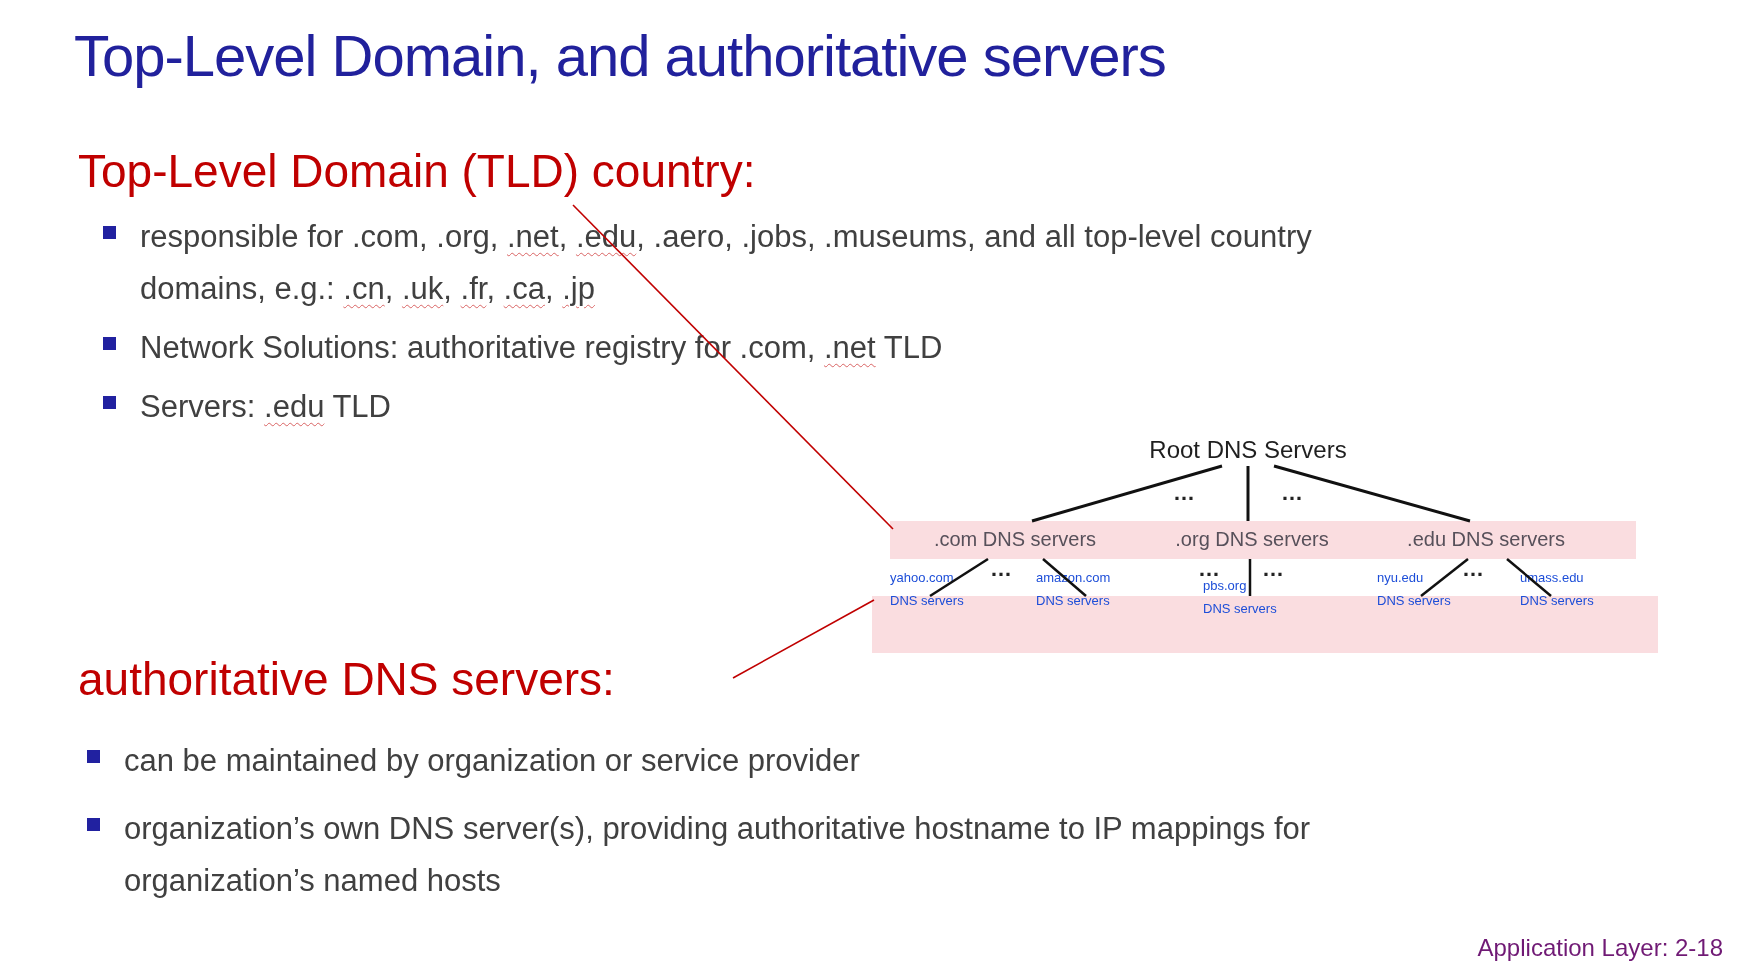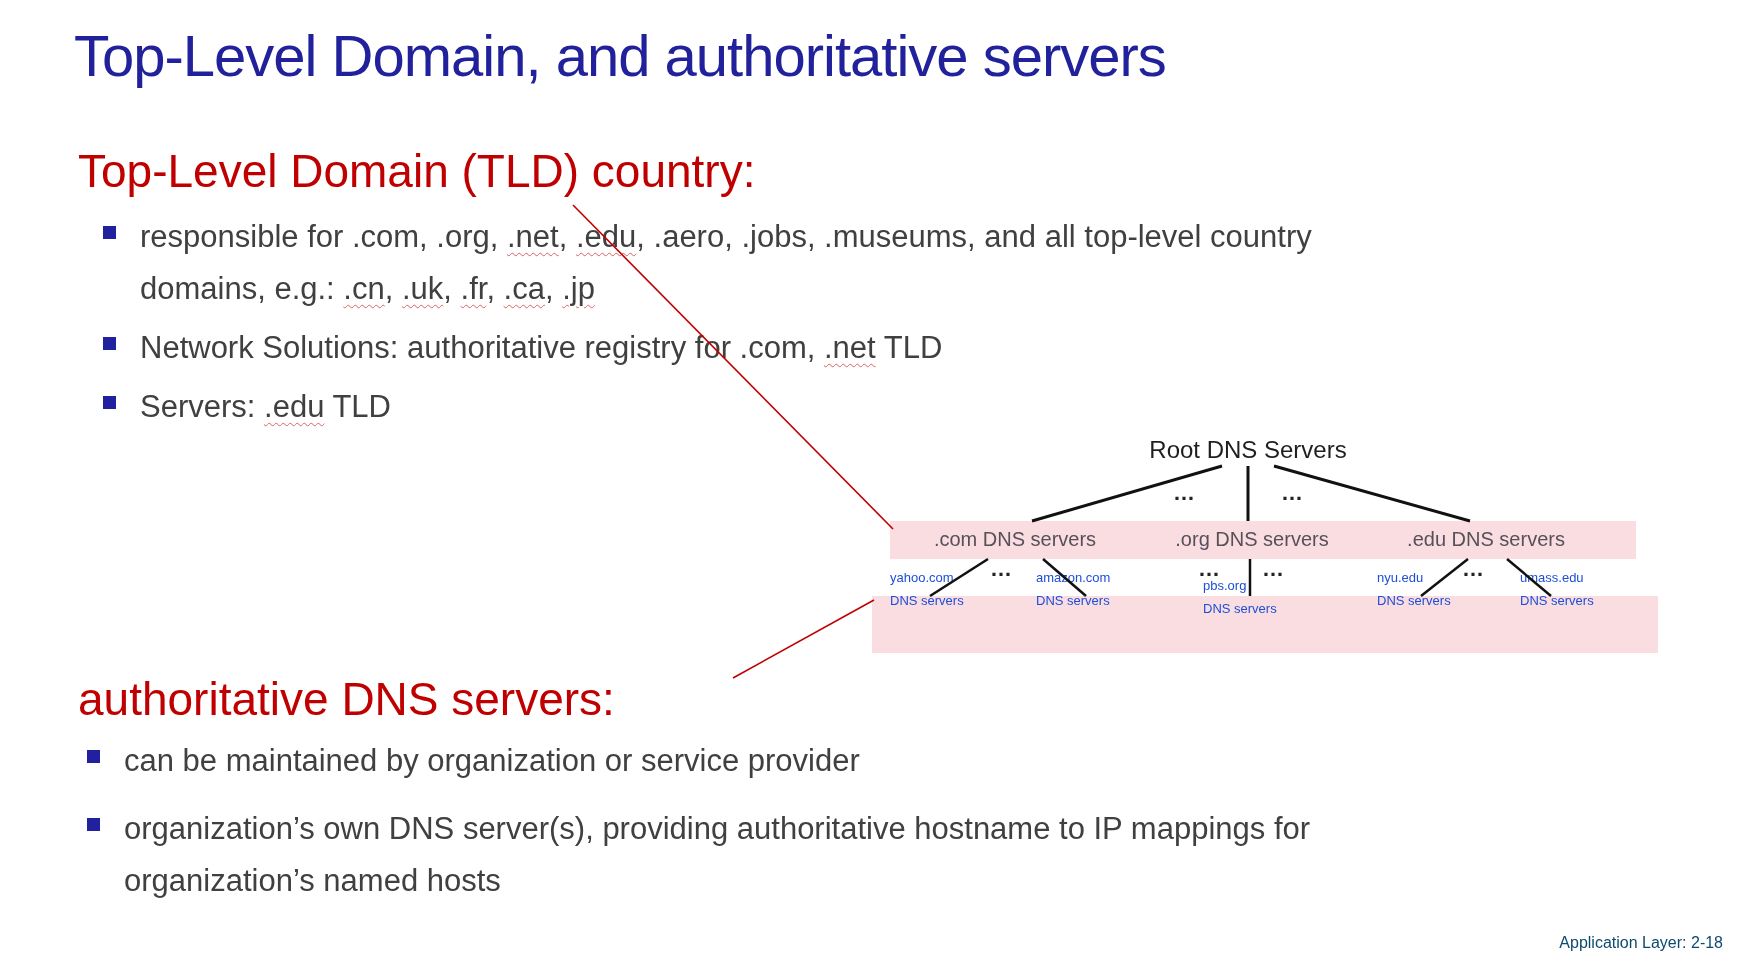--- a/index.html
+++ b/index.html
@@ -6,21 +6,21 @@
   .slide {
     position:relative; width:1738px; height:970px; background:#ffffff;
     font-family:"Liberation Sans", sans-serif; overflow:hidden;
   }
   .title {
     position:absolute; left:74px; top:22px; font-size:58px; letter-spacing:-1px;
     color:#21219C; white-space:nowrap;
   }
   .h-red { position:absolute; color:#C00000; font-size:46px; white-space:nowrap; }
   #h-tld  { left:78px;  top:144px; }
-  #h-auth { left:78px;  top:672px; }
+  #h-auth { left:78px;  top:652px; }
 
   ul.bullets { position:absolute; list-style:none; margin:3px; padding:0;
     font-size:31px; color:#404040; line-height:52px; }
   #bullets-tld  { left:100px; top:208px; width:1330px; }
   #bullets-auth { left:84px;  top:732px; width:1270px; }
   ul.bullets li { display:flex; margin-bottom:7px; }
   #bullets-auth li { margin-bottom:16px; }
   .sq { flex:0 0 13px; width:13px; height:13px; background:#2121A0; margin:15px 24px 0 0; }
   .squiggle {
     text-decoration:underline; text-decoration-style:wavy;
@@ -34,21 +34,21 @@
   #band-tld  { left:890px; top:521px; width:746px; height:38px; }
   #band-auth { left:872px; top:596px; width:786px; height:57px; }
   .tld-label { position:absolute; top:528px; transform:translateX(-50%);
     font-size:20px; color:#57505A; white-space:nowrap; z-index:2; }
   .auth-label { position:absolute; top:566px; font-size:13px; line-height:23px;
     color:#1d4ed8; white-space:nowrap; z-index:2; }
   .dots { position:absolute; font-size:22px; font-weight:bold; color:#222222;
     letter-spacing:2px; z-index:2; }
   #svg-lines { position:absolute; left:0; top:0; z-index:5; pointer-events:none; }
 
-  .footer { position:absolute; right:15px; top:934px; font-size:16px; color:#0c4a6e; }
+  .footer { position:absolute; right:15px; top:934px; font-size:24px; color:#701a75; }
 </style>
 </head>
 <body>
 
 <div class="slide">
 
   <div class="title">Top-Level Domain, and authoritative servers</div>
 
   <div class="h-red" id="h-tld">Top-Level Domain (TLD) country:</div>
 

